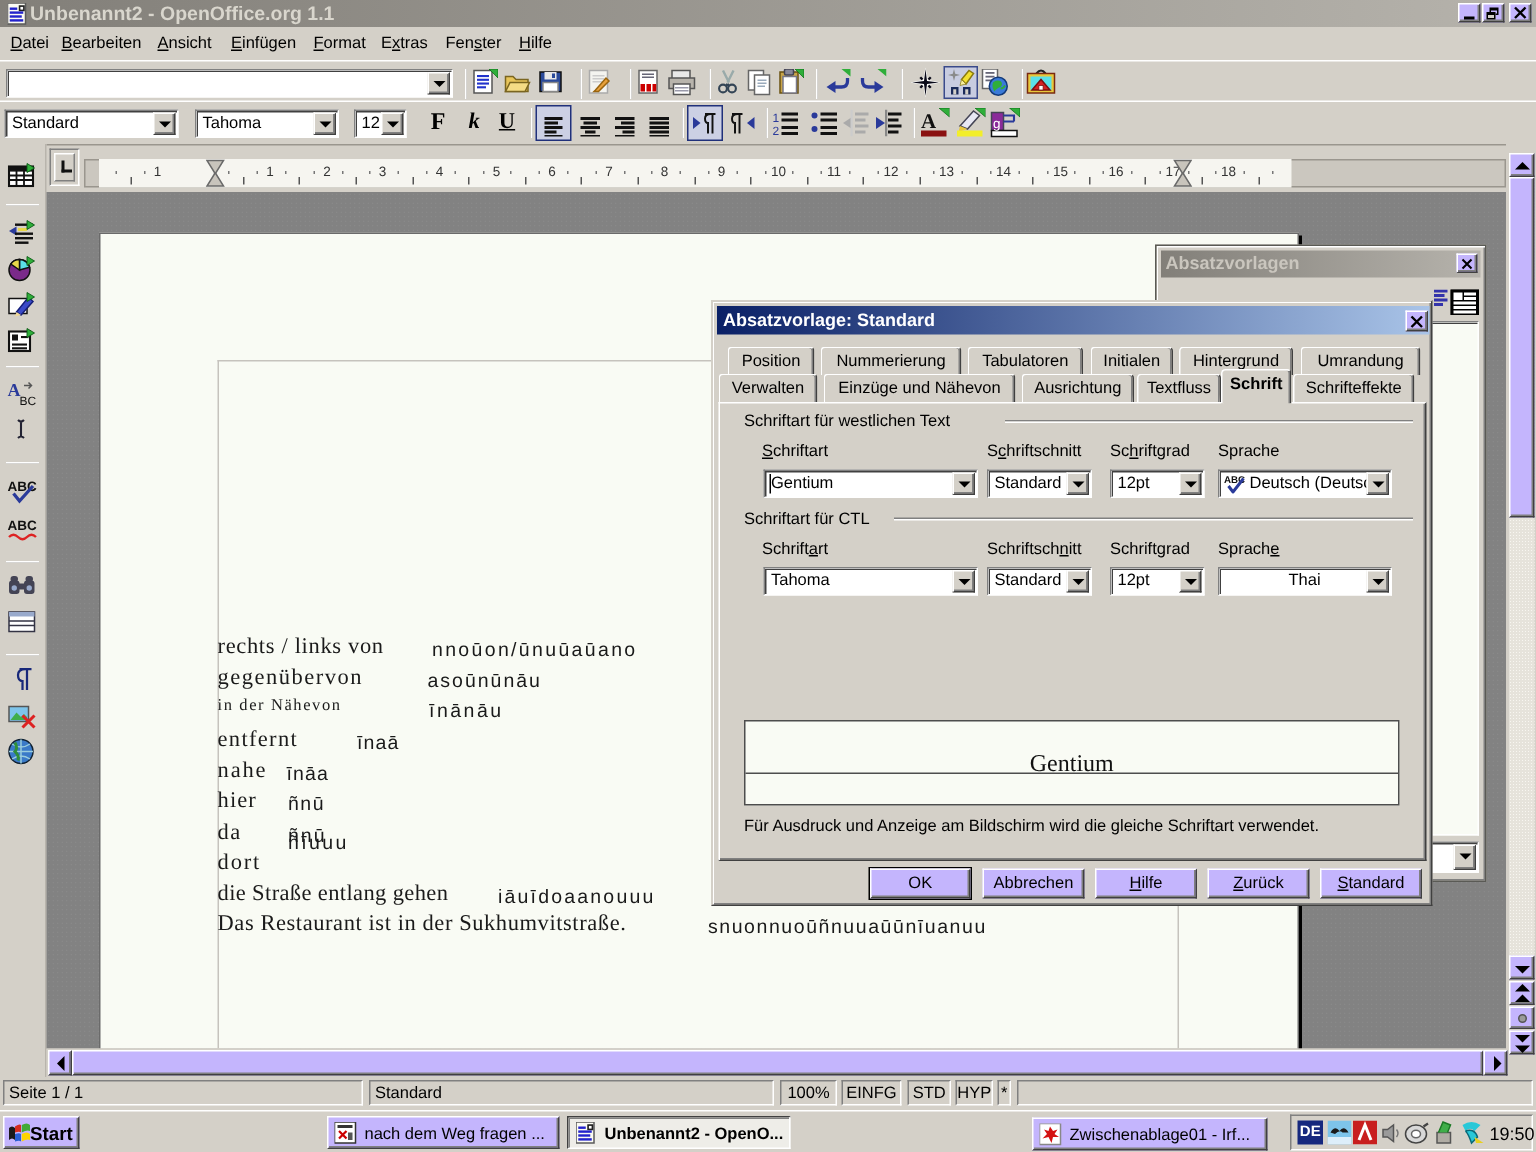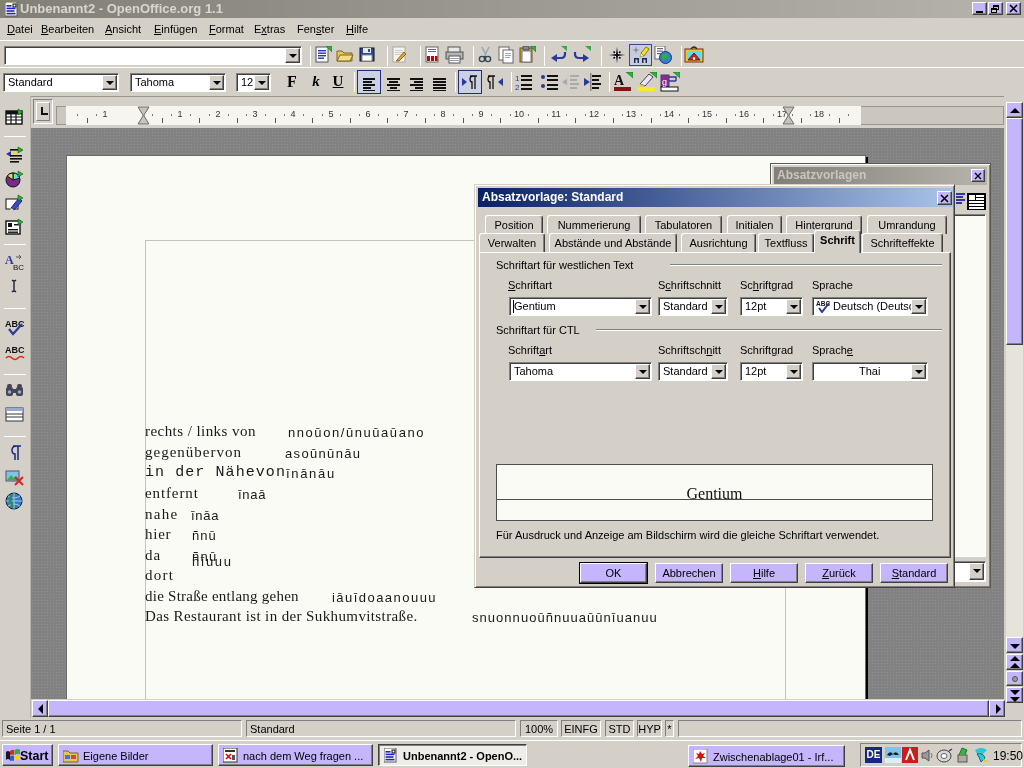--- a/index.html
+++ b/index.html
@@ -465,21 +465,21 @@
     <div class="abs" style="left:4px;top:278px;width:22px;height:1px;background:#808080;border-bottom:1px solid #fff"></div>
     <div class="abs" style="left:4px;top:340px;width:22px;height:1px;background:#808080;border-bottom:1px solid #fff"></div>
   </div>
 
 <div class="abs" style="left:31px;top:128px;width:973px;height:571px;background-color:#828282;background-image:radial-gradient(#909090 20%,transparent 21%);background-size:3px 3px;overflow:hidden" id="doc">
  <div class="abs" style="left:35px;top:27px;width:800px;height:600px;background:#f9fbf4;border:1px solid #6a6a6a;box-shadow:2px 2px 0 #000"></div>
  <div class="abs" style="left:114px;top:112px;width:641px;height:600px;border:1px solid #c6c3bd;border-bottom:none"></div>
  <div id="dtext">
       <div class="abs" style="left:114px;top:295px;font-family:'Liberation Serif',serif;font-size:15px;letter-spacing:0.44px;color:#1a1a1a;white-space:nowrap">rechts / links von</div>
       <div class="abs" style="left:114px;top:316px;font-family:'Liberation Serif',serif;font-size:15px;letter-spacing:1.0px;color:#1a1a1a;white-space:nowrap">gegenübervon</div>
-      <div class="abs" style="left:114px;top:336px;font-family:Liberation Mono, monospace;font-size:15px;letter-spacing:1.07px;color:#1a1a1a;white-space:nowrap">in der Nähevon</div>
+      <div class="abs" style="left:114px;top:336px;font-family:Liberation Serif, serif;font-size:11px;letter-spacing:1.07px;color:#1a1a1a;white-space:nowrap">in der Nähevon</div>
       <div class="abs" style="left:114px;top:357px;font-family:'Liberation Serif',serif;font-size:15px;letter-spacing:0.88px;color:#1a1a1a;white-space:nowrap">entfernt</div>
       <div class="abs" style="left:114px;top:378px;font-family:'Liberation Serif',serif;font-size:15px;letter-spacing:1.25px;color:#1a1a1a;white-space:nowrap">nahe</div>
       <div class="abs" style="left:114px;top:398px;font-family:'Liberation Serif',serif;font-size:15px;letter-spacing:0.75px;color:#1a1a1a;white-space:nowrap">hier</div>
       <div class="abs" style="left:114px;top:419px;font-family:'Liberation Serif',serif;font-size:15px;letter-spacing:1.0px;color:#1a1a1a;white-space:nowrap">da</div>
       <div class="abs" style="left:114px;top:439px;font-family:'Liberation Serif',serif;font-size:15px;letter-spacing:1.25px;color:#1a1a1a;white-space:nowrap">dort</div>
       <div class="abs" style="left:114px;top:460px;font-family:'Liberation Serif',serif;font-size:15px;letter-spacing:0.25px;color:#1a1a1a;white-space:nowrap">die Straße entlang gehen</div>
       <div class="abs" style="left:114px;top:480px;font-family:'Liberation Serif',serif;font-size:15px;letter-spacing:0.38px;color:#1a1a1a;white-space:nowrap">Das Restaurant ist in der Sukhumvitstraße.</div>
       <div class="abs" style="left:257px;top:297px;font-size:13px;letter-spacing:1.56px;color:#1a1a1a;white-space:nowrap">nnoūon/ūnuūaūano</div>
       <div class="abs" style="left:254px;top:318px;font-size:13px;letter-spacing:1.33px;color:#1a1a1a;white-space:nowrap">asoūnūnāu</div>
       <div class="abs" style="left:255px;top:338px;font-size:13px;letter-spacing:1.67px;color:#1a1a1a;white-space:nowrap">īnānāu</div>
@@ -564,38 +564,38 @@
         <rect x="2" y="11" width="15" height="2" fill="#fff"></rect>
         <rect x="2" y="14" width="15" height="2" fill="#fff"></rect>
       </svg>
     </div>
  <div class="abs sunk" style="left:6px;top:50px;width:209px;height:343px;background:#f9fbf4"></div>
  <div class="cbo" style="left:176px;top:397px;width:39px;height:21px">
       <div class="cba"></div>
     </div>
 </div>
 
-<div class="abs" style="left:474px;top:184px;width:481px;height:404px;background:#d4d0c8;border:1px solid;border-color:#d4d0c8 #404040 #404040 #d4d0c8;box-shadow:inset 1px 1px 0 #fff,inset -1px -1px 0 #808080" id="dlg">
+<div class="abs" style="left:474px;top:200px;width:481px;height:404px;background:#d4d0c8;border:1px solid;border-color:#d4d0c8 #404040 #404040 #d4d0c8;box-shadow:inset 1px 1px 0 #fff,inset -1px -1px 0 #808080" id="dlg">
  <div class="abs" style="left:3px;top:3px;width:475px;height:19px;background:linear-gradient(90deg,#0a2066,#a9c4e8)">
   <div class="abs" style="left:4px;top:2px;font-size:12px;font-weight:bold;color:#fff">Absatzvorlage: Standard</div>
   <div class="btn abs" style="left:459px;top:3px;width:15px;height:14px">
         <svg width="9" height="9" style="left:2px;top:2px" viewBox="0 0 9 9">
           <path d="M1 1 L8 8 M8 1 L1 8" stroke="#000" stroke-width="1.6"></path>
         </svg>
       </div>
  </div>
  <div id="tabs">
   <div class="tab" style="left:10px;top:30px;width:58px">Position</div>
   <div class="tab" style="left:72px;top:30px;width:94px">Nummerierung</div>
   <div class="tab" style="left:170px;top:30px;width:77px">Tabulatoren</div>
   <div class="tab" style="left:252px;top:30px;width:55px">Initialen</div>
   <div class="tab" style="left:311px;top:30px;width:76px">Hintergrund</div>
   <div class="tab" style="left:392px;top:30px;width:80px">Umrandung</div>
   <div class="tab" style="left:4px;top:48px;width:66px">Verwalten</div>
-  <div class="tab" style="left:74px;top:48px;width:128px">Abstände und Abstände</div>
+  <div class="tab" style="left:74px;top:48px;width:128px">Einzüge und Nähevon</div>
   <div class="tab" style="left:206px;top:48px;width:75px">Ausrichtung</div>
   <div class="tab" style="left:283px;top:48px;width:56px">Textfluss</div>
   <div class="tab" style="left:387px;top:48px;width:81px">Schrifteffekte</div>
   <div class="tab" style="left:339px;top:45px;width:47px;height:23px;font-weight:bold;z-index:3;box-shadow:inset -1px 0 0 #808080,0 2px 0 #d4d0c8">Schrift</div>
  </div>
  <div class="abs" style="left:4px;top:67px;width:472px;height:306px;border:1px solid;border-color:#fff #404040 #404040 #fff;box-shadow:inset -1px -1px 0 #808080;background:#d4d0c8" id="panel">
 
   <div class="abs ui" style="left:14px;top:6px;background:#d4d0c8;padding:0 2px">Schriftart für westlichen Text</div>
   <div class="abs" style="left:190px;top:11px;width:272px;height:2px;border-top:1px solid #808080;border-bottom:1px solid #fff"></div>
   <div class="abs ui" style="left:28px;top:26px"><span class="u">S</span>chriftart</div>
@@ -679,28 +679,20 @@
  <div class="btn abs" style="left:2px;top:3px;width:51px;height:22px">
   <svg width="16" height="15" style="left:3px;top:3px" viewBox="0 0 16 15">
         <path d="M0 4 Q2 2 4 4 L4 12 Q2 10 0 12 Z" fill="#1a1a1a"></path>
         <path d="M4 3 Q7 1 8 2 L8 7 Q7 6 4 7 Z" fill="#d42b1e"></path>
         <path d="M8.5 2 Q12 0 14 2 L14 6 Q12 5 8.5 7 Z" fill="#3faa36"></path>
         <path d="M4 8 Q7 7 8 8 L8 13 Q7 12 4 13 Z" fill="#2a5fd4"></path>
         <path d="M8.5 8 Q12 6 14 8 L14 12 Q12 11 8.5 13 Z" fill="#ffd400"></path>
       </svg>
   <div class="abs" style="left:17px;top:4px;font-size:12.5px;font-weight:bold">Start</div>
  </div>
- <div class="btn abs ui" style="left:58px;top:3px;width:155px;height:22px">
-  <svg width="16" height="14" style="left:4px;top:4px" viewBox="0 0 16 14">
-        <path d="M0 2 L5 2 L7 4 L15 4 L15 13 L0 13 Z" fill="#e8c55a" stroke="#7a6520"></path>
-        <rect x="2" y="6" width="5" height="4" fill="#4a78c8"></rect>
-        <rect x="8" y="6" width="5" height="4" fill="#c84a4a"></rect>
-      </svg>
-  <div class="abs" style="left:24px;top:5px;white-space:nowrap">Eigene Bilder</div>
- </div>
  <div class="btn abs ui" style="left:218px;top:3px;width:155px;height:22px">
   <svg width="15" height="15" style="left:4px;top:3px" viewBox="0 0 15 15">
         <rect x="0" y="0" width="14" height="14" fill="#fff" stroke="#333"></rect>
         <rect x="2" y="2" width="10" height="2" fill="#333"></rect>
         <path d="M3 6 L8 11 M8 6 L3 11" stroke="#c00" stroke-width="1.5"></path>
         <rect x="9" y="7" width="3" height="5" fill="#555"></rect>
       </svg>
   <div class="abs" style="left:24px;top:5px;white-space:nowrap">nach dem Weg fragen ...</div>
  </div>
  <div class="abs ui" style="left:378px;top:3px;width:149px;height:22px;background:#eeede8;border:1px solid;border-color:#404040 #fff #fff #404040;box-shadow:inset 1px 1px 0 #808080">

